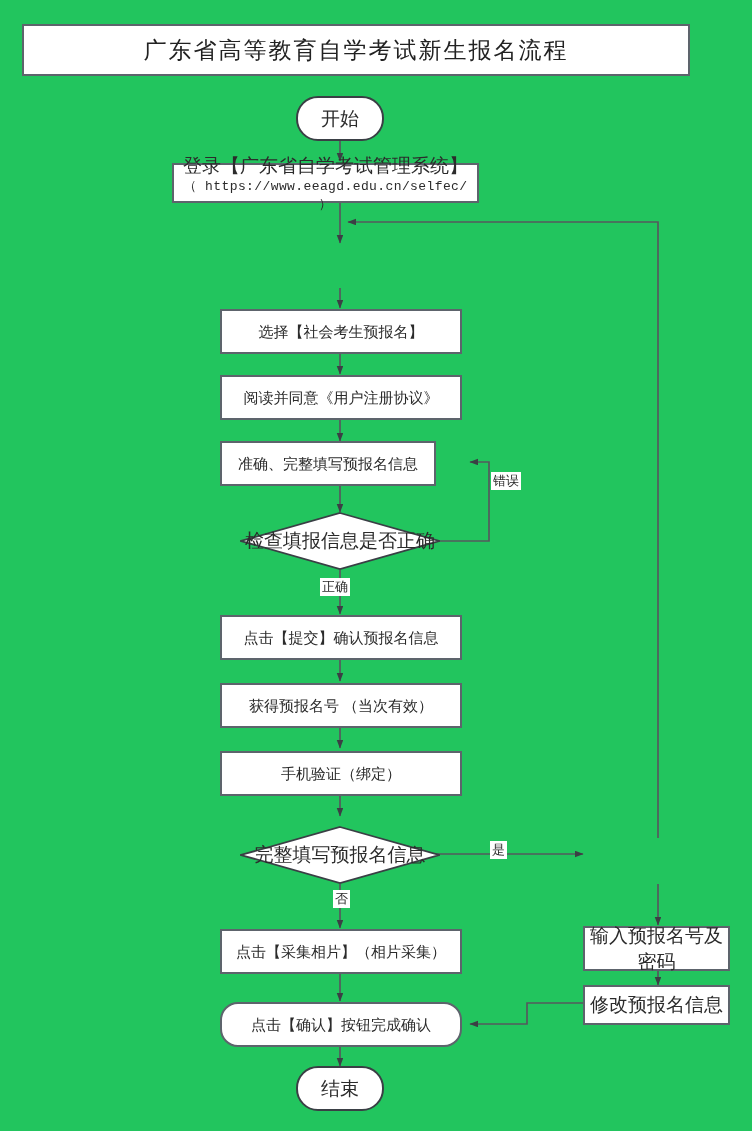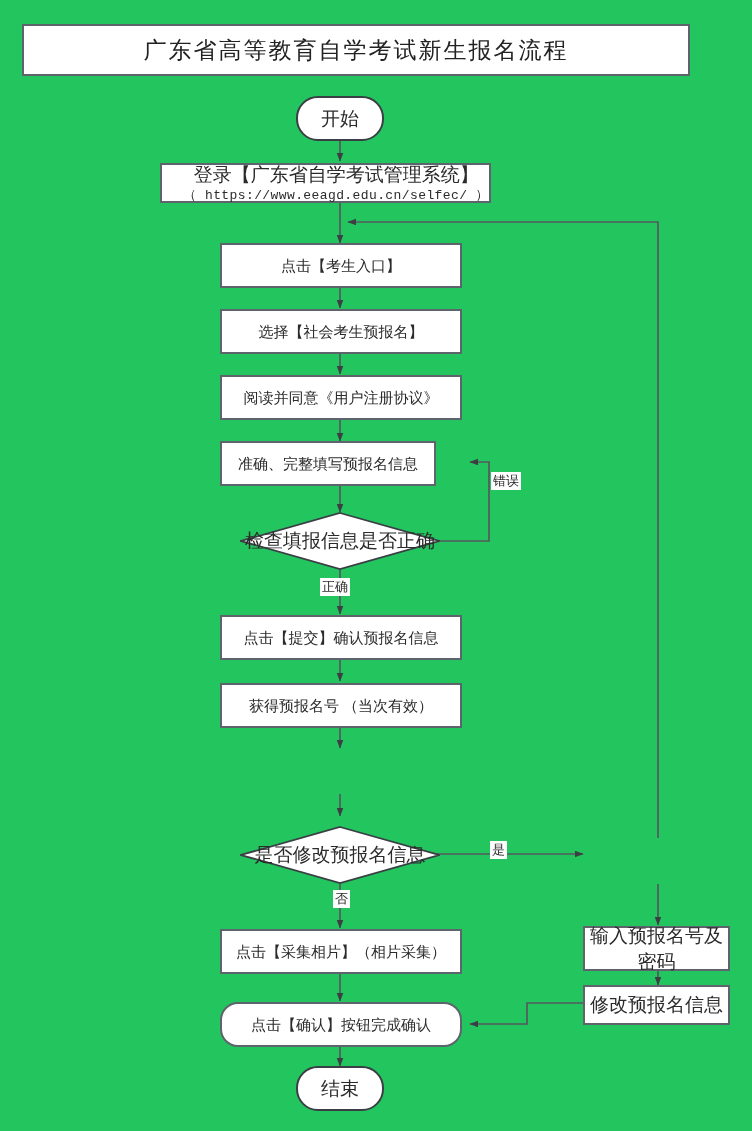--- a/index.html
+++ b/index.html
@@ -138,52 +138,52 @@
       <path d="M658,971 L658,985" marker-end="url(#ah)"></path>
 
       <path d="M583,1003 L527,1003 L527,1024 L470,1024" marker-end="url(#ah)"></path>
     </g>
   </svg>
 
   <div class="node title-bar" style="left:22px; top:24px; width:668px; height:52px;">广东省高等教育自学考试新生报名流程</div>
 
   <div class="node terminator t14" style="left:296px; top:96px; width:88px; height:45px;">开始</div>
 
-  <div class="node rect" style="left:160px; top:163px; width:331px; height:40px;justify-content:flex-end;">
+  <div class="node rect" style="left:172px; top:163px; width:307px; height:40px;justify-content:flex-end;">
     <span class="stack">
       <span class="l1 t14">登录【广东省自学考试管理系统】</span>
       <span class="l2 mono">（ https://www.eeagd.edu.cn/selfec/ ）</span>
     </span>
   </div>
 
-  <div class="node rect t15" style="left:220px; top:243px; width:242px; height:45px;">点击【考生入口】</div>
 
   <div class="node rect t15" style="left:220px; top:309px; width:242px; height:45px;">选择【社会考生预报名】</div>
 
   <div class="node rect t15" style="left:220px; top:375px; width:242px; height:45px;">阅读并同意《用户注册协议》</div>
 
   <div class="node rect t15" style="left:220px; top:441px; width:216px; height:45px;">准确、完整填写预报名信息</div>
 
   <div class="diamond-wrap" style="left:240px; top:512px; width:200px; height:58px;">
     <svg width="200" height="58" viewBox="0 0 200 58">
       <polygon points="100,1 199,29 100,57 1,29" fill="#ffffff" stroke="#3a3f45" stroke-width="1.8"></polygon>
     </svg>
     <span class="dlabel t14">检查填报信息是否正确</span>
   </div>
 
   <div class="node rect t15" style="left:220px; top:615px; width:242px; height:45px;">点击【提交】确认预报名信息</div>
 
   <div class="node rect t15" style="left:220px; top:683px; width:242px; height:45px;">获得预报名号 （当次有效）</div>
 
+  <div class="node rect t15" style="left:220px; top:751px; width:242px; height:45px;">手机验证（绑定）</div>
 
   <div class="diamond-wrap" style="left:240px; top:826px; width:200px; height:58px;">
     <svg width="200" height="58" viewBox="0 0 200 58">
       <polygon points="100,1 199,29 100,57 1,29" fill="#ffffff" stroke="#3a3f45" stroke-width="1.8"></polygon>
     </svg>
-    <span class="dlabel t14">是否修改预报名信息</span>
+    <span class="dlabel t14">完整填写预报名信息</span>
   </div>
 
   <div class="node rect t15" style="left:220px; top:929px; width:242px; height:45px;">点击【采集相片】（相片采集）</div>
 
   <div class="node rect t15" style="left:220px; top:1002px; width:242px; height:45px;border-radius:18px;">点击【确认】按钮完成确认</div>
 
   <div class="node terminator t14" style="left:296px; top:1066px; width:88px; height:45px;">结束</div>
 
 
   <div class="node rect t14" style="left:583px; top:926px; width:147px; height:45px;">输入预报名号及密码</div>

